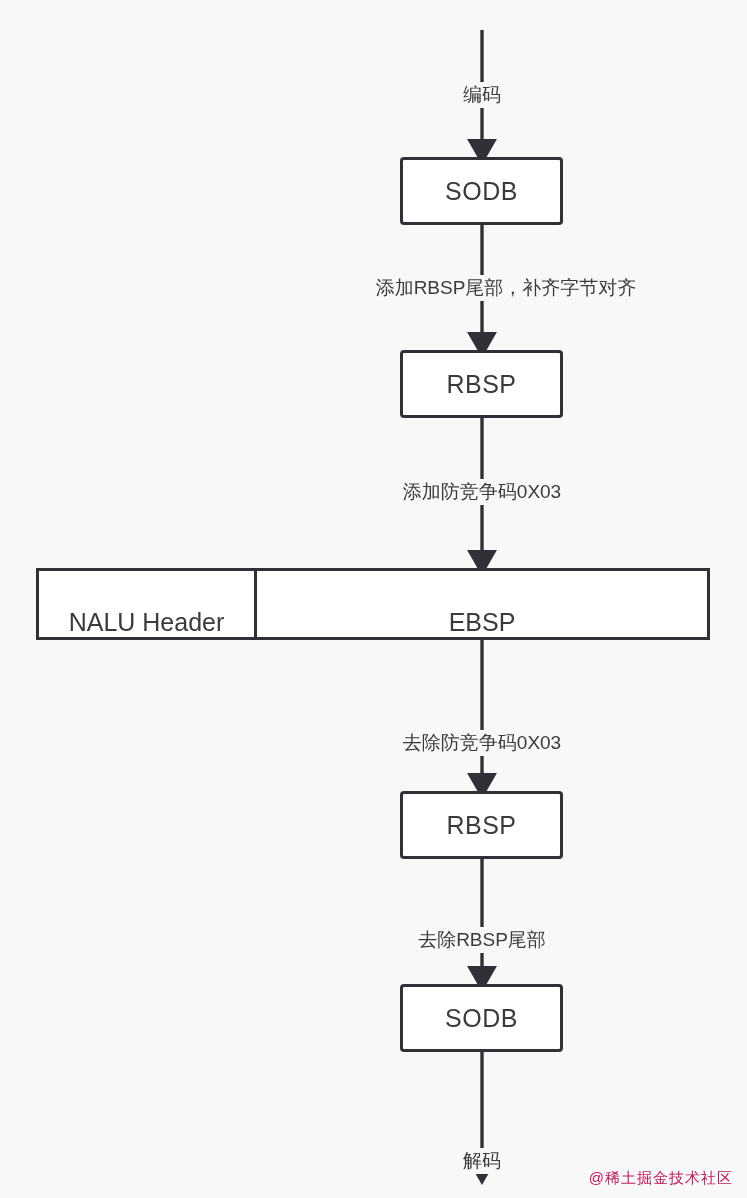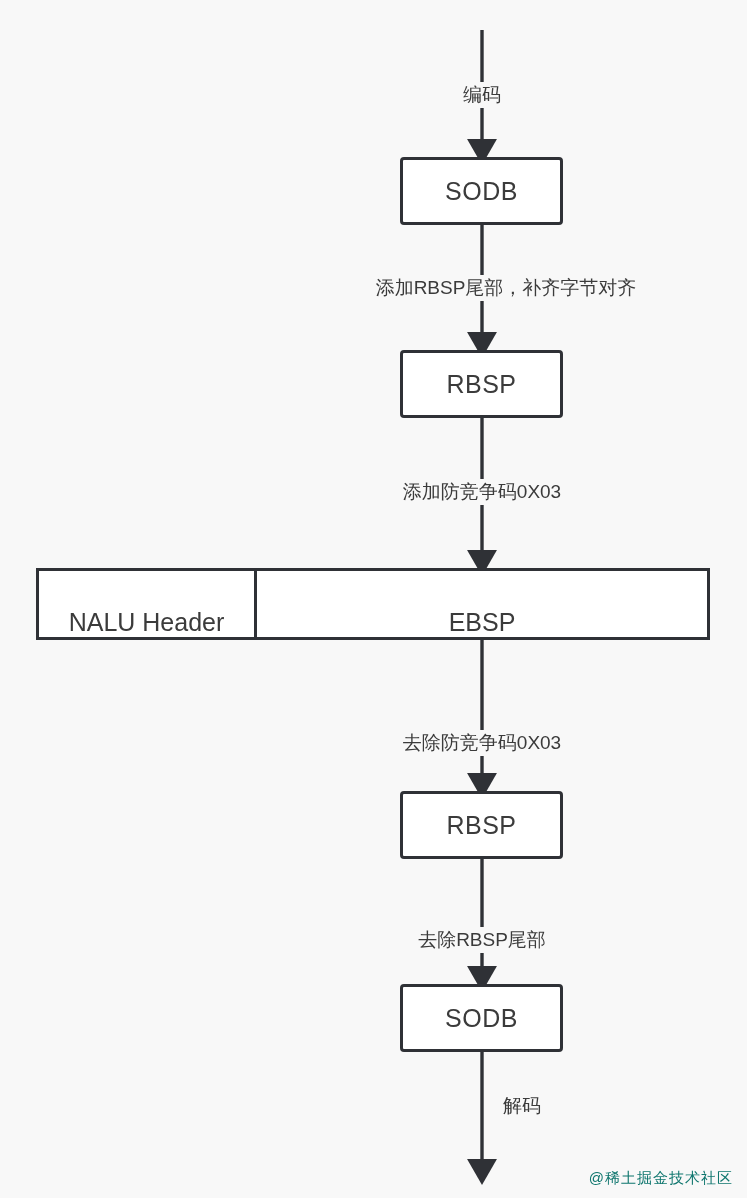--- a/index.html
+++ b/index.html
@@ -72,21 +72,21 @@
     background: #f8f8f8;
     padding: 1px 6px;
     transform: translateX(-50%);
     z-index: 4;
     line-height: 1.25;
   }
   .watermark {
     position: absolute;
     right: 14px;
     bottom: 10px;
-    color: #0f766e;
+    color: #be185d;
     font-size: 15px;
     letter-spacing: 1px;
     z-index: 5;
     white-space: nowrap;
     text-align: right;
   }
   svg.lines {
     position: absolute;
     left: 0;
     top: 0;
@@ -158,19 +158,19 @@
   </div>
 
   <div class="edge-label" style="left:482px; top:730px;">
     <span>去除防竞争码0X03</span>
   </div>
 
   <div class="edge-label" style="left:482px; top:908px;margin-top:19px;">
     <span>去除RBSP尾部</span>
   </div>
 
-  <div class="edge-label" style="left:482px; top:1093px;margin-left:40px;">
+  <div class="edge-label" style="left:482px; top:1148px;">
     <span>解码</span>
   </div>
 
   <div class="watermark">@稀土掘金技术社区</div>
 
 </div>
 
 </body></html>

